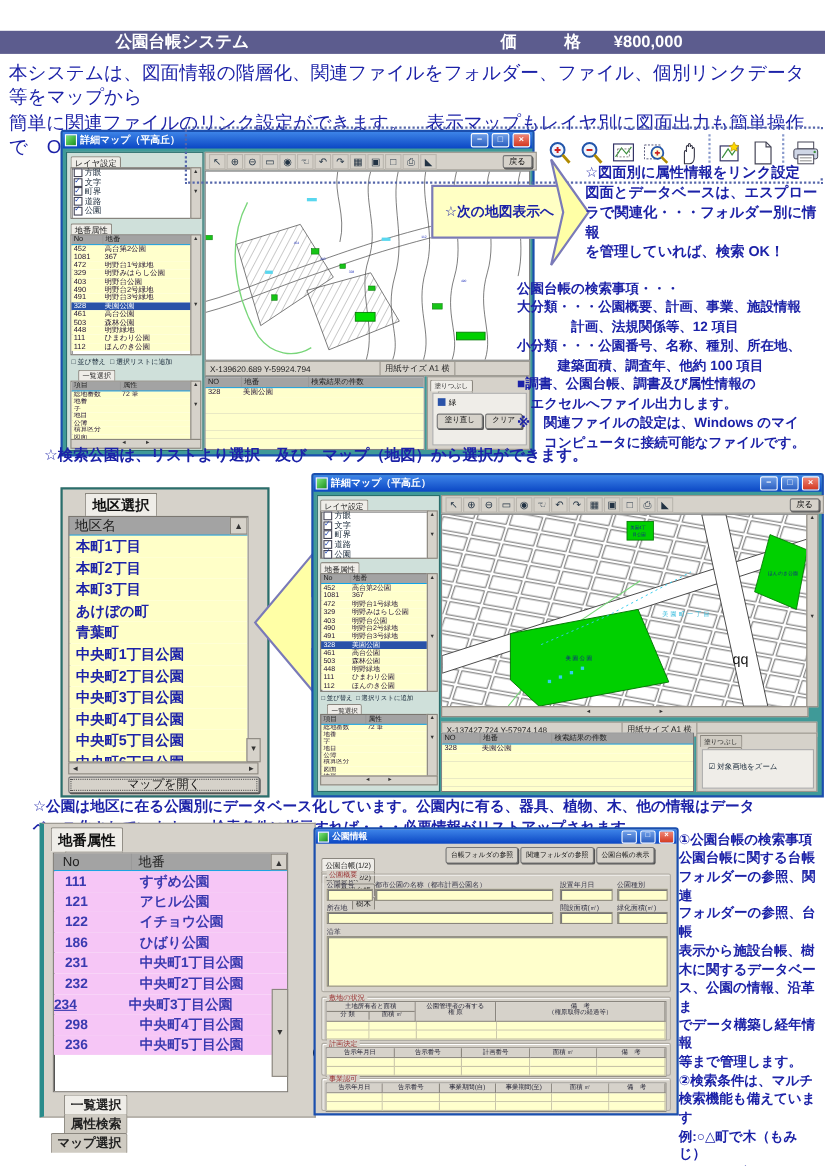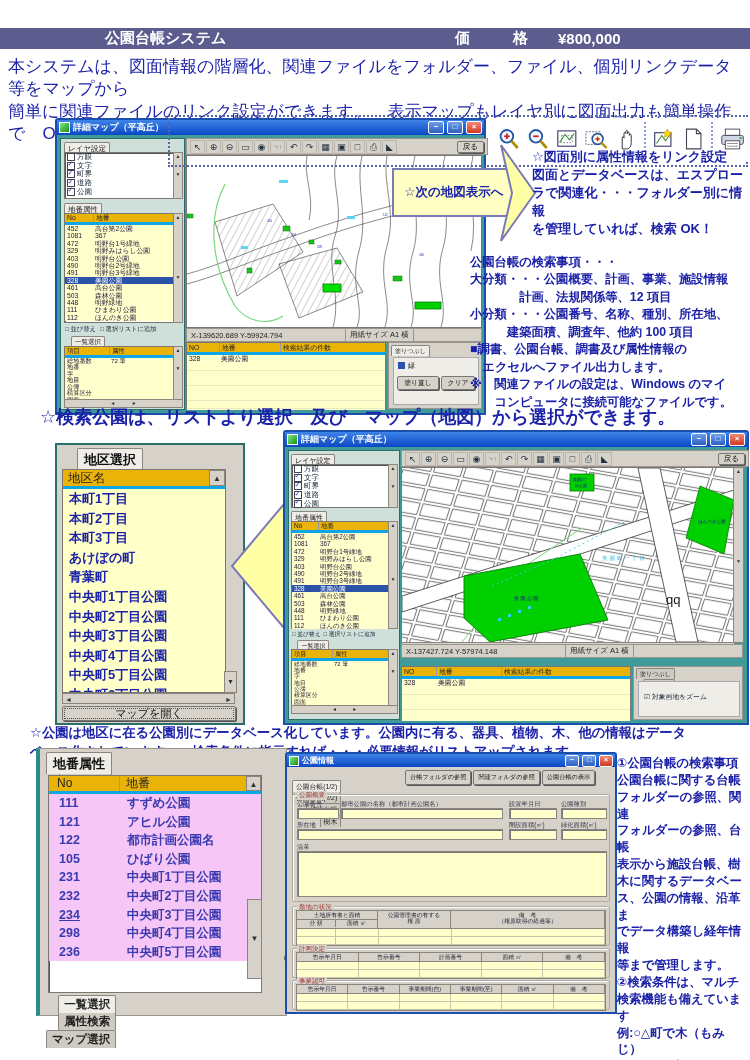--- a/index.html
+++ b/index.html
@@ -28,21 +28,21 @@
   .tabs{display:flex;align-items:flex-end;flex-direction:column;}
   .tab{background:#cfcbc2;border:1px solid #8a867e;border-bottom:none;border-radius:2px 2px 0 0;
        padding:1px 3px 0 3px;color:#222;white-space:nowrap;}
   .tab:first-child{background:#efede8;position:relative;top:1px;}
   .tabs.alt .tab:first-child{background:#cfcbc2;top:0;}
   .tabs.alt .tab:last-child{background:#efede8;position:relative;top:1px;}
   .listbox{background:#fff;border:1px solid #7b7770;box-shadow:inset 1px 1px 0 #555;}
   .lrow{display:flex;align-items:center;gap:2px;height:8.6px;font-size:7.5px;color:#123;padding-left:2px;}
   .cb{width:6px;height:6px;border:1px solid #445;background:#fff;flex:0 0 auto;position:relative;}
   .lrow.on .cb::after{content:"✓";position:absolute;left:-0.5px;top:-2.5px;font-size:7px;color:#1a3fae;}
-  .grid-hd{display:flex;background:#eab308;border-bottom:3px solid #0ea5e9;color:#222;}
+  .grid-hd{display:flex;background:#a3a3a3;border-bottom:1px solid #0ea5e9;color:#222;}
   .prow{display:flex;height:7.4px;line-height:7.4px;font-size:6.8px;color:#213;background:#ffffcc;}
   .prow.sel{background:#2a52a8;color:#fff;}
   .prow span,.grid-hd span{overflow:hidden;white-space:nowrap;}
   .sb{background:#d6d2ca;border:1px solid #8a867e;color:#333;text-align:center;}
   .statusbar{position:absolute;background:#d6d2ca;border:1px solid #9a968e;font-size:7.5px;color:#222;
              display:flex;align-items:center;}
   .statusbar .seg{border-right:1px solid #9a968e;padding:0 4px;height:100%;display:flex;align-items:center;}
   .btn{background:#d6d2ca;border:1px solid #777;border-radius:2px;box-shadow:1px 1px 0 #555;
        text-align:center;color:#111;}
   .toolrow{position:absolute;background:#d6d2ca;border:1px solid #9a968e;display:flex;align-items:center;gap:2px;padding:0 3px;}
@@ -404,21 +404,21 @@
 <div class="abs note" style="left:470px;top:254px;width:278px;font-size:12.3px;font-weight:bold;line-height:1.42;">公園台帳の検索事項・・・
 大分類・・・公園概要、計画、事業、施設情報
 　　　　計画、法規関係等、12 項目
 小分類・・・公園番号、名称、種別、所在地、
 　　　建築面積、調査年、他約 100 項目
 ■調書、公園台帳、調書及び属性情報の
 　エクセルへファイル出力します。
 ※　関連ファイルの設定は、Windows のマイ
 　　コンピュータに接続可能なファイルです。</div>
 
-<div class="abs bluetext" style="left:40px;top:405px;font-size:18px;font-weight:bold;">☆検索公園は、リストより選択　及び　マップ（地図）から選択ができます。</div>
+<div class="abs bluetext" style="left:40px;top:405px;font-size:14px;font-weight:bold;">☆検索公園は、リストより選択　及び　マップ（地図）から選択ができます。</div>
 
 <div class="abs panel" style="left:55px;top:443px;width:186px;height:278px;border-color:#2a6e6c;border-width:2px;">
   <div class="tabs" style="position:absolute;left:20px;top:2px;">
       <div class="tab bigtab">地区選択</div>
       <div class="tab bigtab">点属性</div>
     </div>
   <div class="listbox" style="position:absolute;left:5px;top:24px;width:162px;height:222px;overflow:hidden;">
     <div class="grid-hd" style="font-size:12.5px;height:16px;line-height:16px;padding-left:5px;">
       <span style="flex:1;">地区名</span>
       <span class="sb" style="width:14px;font-size:8px;">▲</span>
@@ -647,21 +647,21 @@
           <rect x="96" y="150" width="3" height="3"></rect>
           <rect x="106" y="146" width="3" height="3"></rect>
           <rect x="116" y="142" width="3" height="3"></rect>
           <rect x="126" y="138" width="3" height="3"></rect>
         </g>
     </svg>
   </div>
   <div class="sb" style="position:absolute;left:448px;top:35px;width:9px;height:174px;font-size:5px;">▲<br><br><br><br><br><br><br><br><br><br><br><br><br><br><br>▼</div>
   <div class="sb" style="position:absolute;left:116px;top:210px;width:332px;height:8px;font-size:5px;line-height:8px;">◄&nbsp;&nbsp;&nbsp;&nbsp;&nbsp;&nbsp;&nbsp;&nbsp;&nbsp;&nbsp;&nbsp;&nbsp;&nbsp;&nbsp;&nbsp;&nbsp;&nbsp;&nbsp;&nbsp;&nbsp;&nbsp;&nbsp;&nbsp;&nbsp;&nbsp;&nbsp;&nbsp;&nbsp;&nbsp;&nbsp;&nbsp;&nbsp;&nbsp;&nbsp;&nbsp;&nbsp;&nbsp;&nbsp;&nbsp;&nbsp;&nbsp;&nbsp;&nbsp;&nbsp;►</div>
 
-  <div class="statusbar" style="left:116px;top:212px;width:340px;height:12px;text-align:center;">
+  <div class="statusbar" style="left:116px;top:224px;width:340px;height:12px;text-align:center;">
     <span class="seg" style="width:155px;">X-137427.724 Y-57974.148</span>
     <span class="seg">用紙サイズ A1 横</span>
   </div>
 
   <div style="position:absolute;left:116px;top:234px;width:228px;height:52px;background:#fff;border:1px solid #777;">
     <div class="grid-hd" style="font-size:6.8px;height:9px;line-height:9px;">
       <span style="width:32px;border-right:1px solid #999;padding-left:2px;">NO</span>
       <span style="width:62px;border-right:1px solid #999;padding-left:2px;">地番</span>
       <span style="flex:1;padding-left:2px;">検索結果の件数</span>
     </div>
@@ -702,36 +702,36 @@
         <div class="pink-row">
         <span style="width:62px;padding-left:10px;">111</span>
         <span style="flex:1;padding-left:6px;">すずめ公園</span>
       </div>
         <div class="pink-row">
         <span style="width:62px;padding-left:10px;">121</span>
         <span style="flex:1;padding-left:6px;">アヒル公園</span>
       </div>
         <div class="pink-row">
         <span style="width:62px;padding-left:10px;">122</span>
-        <span style="flex:1;padding-left:6px;">都市計画公園名</span>
+        <span style="flex:1;padding-left:6px;">イチョウ公園</span>
       </div>
         <div class="pink-row">
-        <span style="width:62px;padding-left:10px;">105</span>
+        <span style="width:62px;padding-left:10px;">186</span>
         <span style="flex:1;padding-left:6px;">ひばり公園</span>
       </div>
         <div class="pink-row">
         <span style="width:62px;padding-left:10px;">231</span>
         <span style="flex:1;padding-left:6px;">中央町1丁目公園</span>
       </div>
         <div class="pink-row">
         <span style="width:62px;padding-left:10px;">232</span>
         <span style="flex:1;padding-left:6px;">中央町2丁目公園</span>
       </div>
         <div class="pink-row">
-        <span style="width:62px;padding-left:10px;text-decoration:underline;">234</span>
+        <span style="width:62px;text-decoration:underline;">234</span>
         <span style="flex:1;padding-left:6px;">中央町3丁目公園</span>
       </div>
         <div class="pink-row">
         <span style="width:62px;padding-left:10px;">298</span>
         <span style="flex:1;padding-left:6px;">中央町4丁目公園</span>
       </div>
         <div class="pink-row">
         <span style="width:62px;padding-left:10px;">236</span>
         <span style="flex:1;padding-left:6px;">中央町5丁目公園</span>
       </div>

